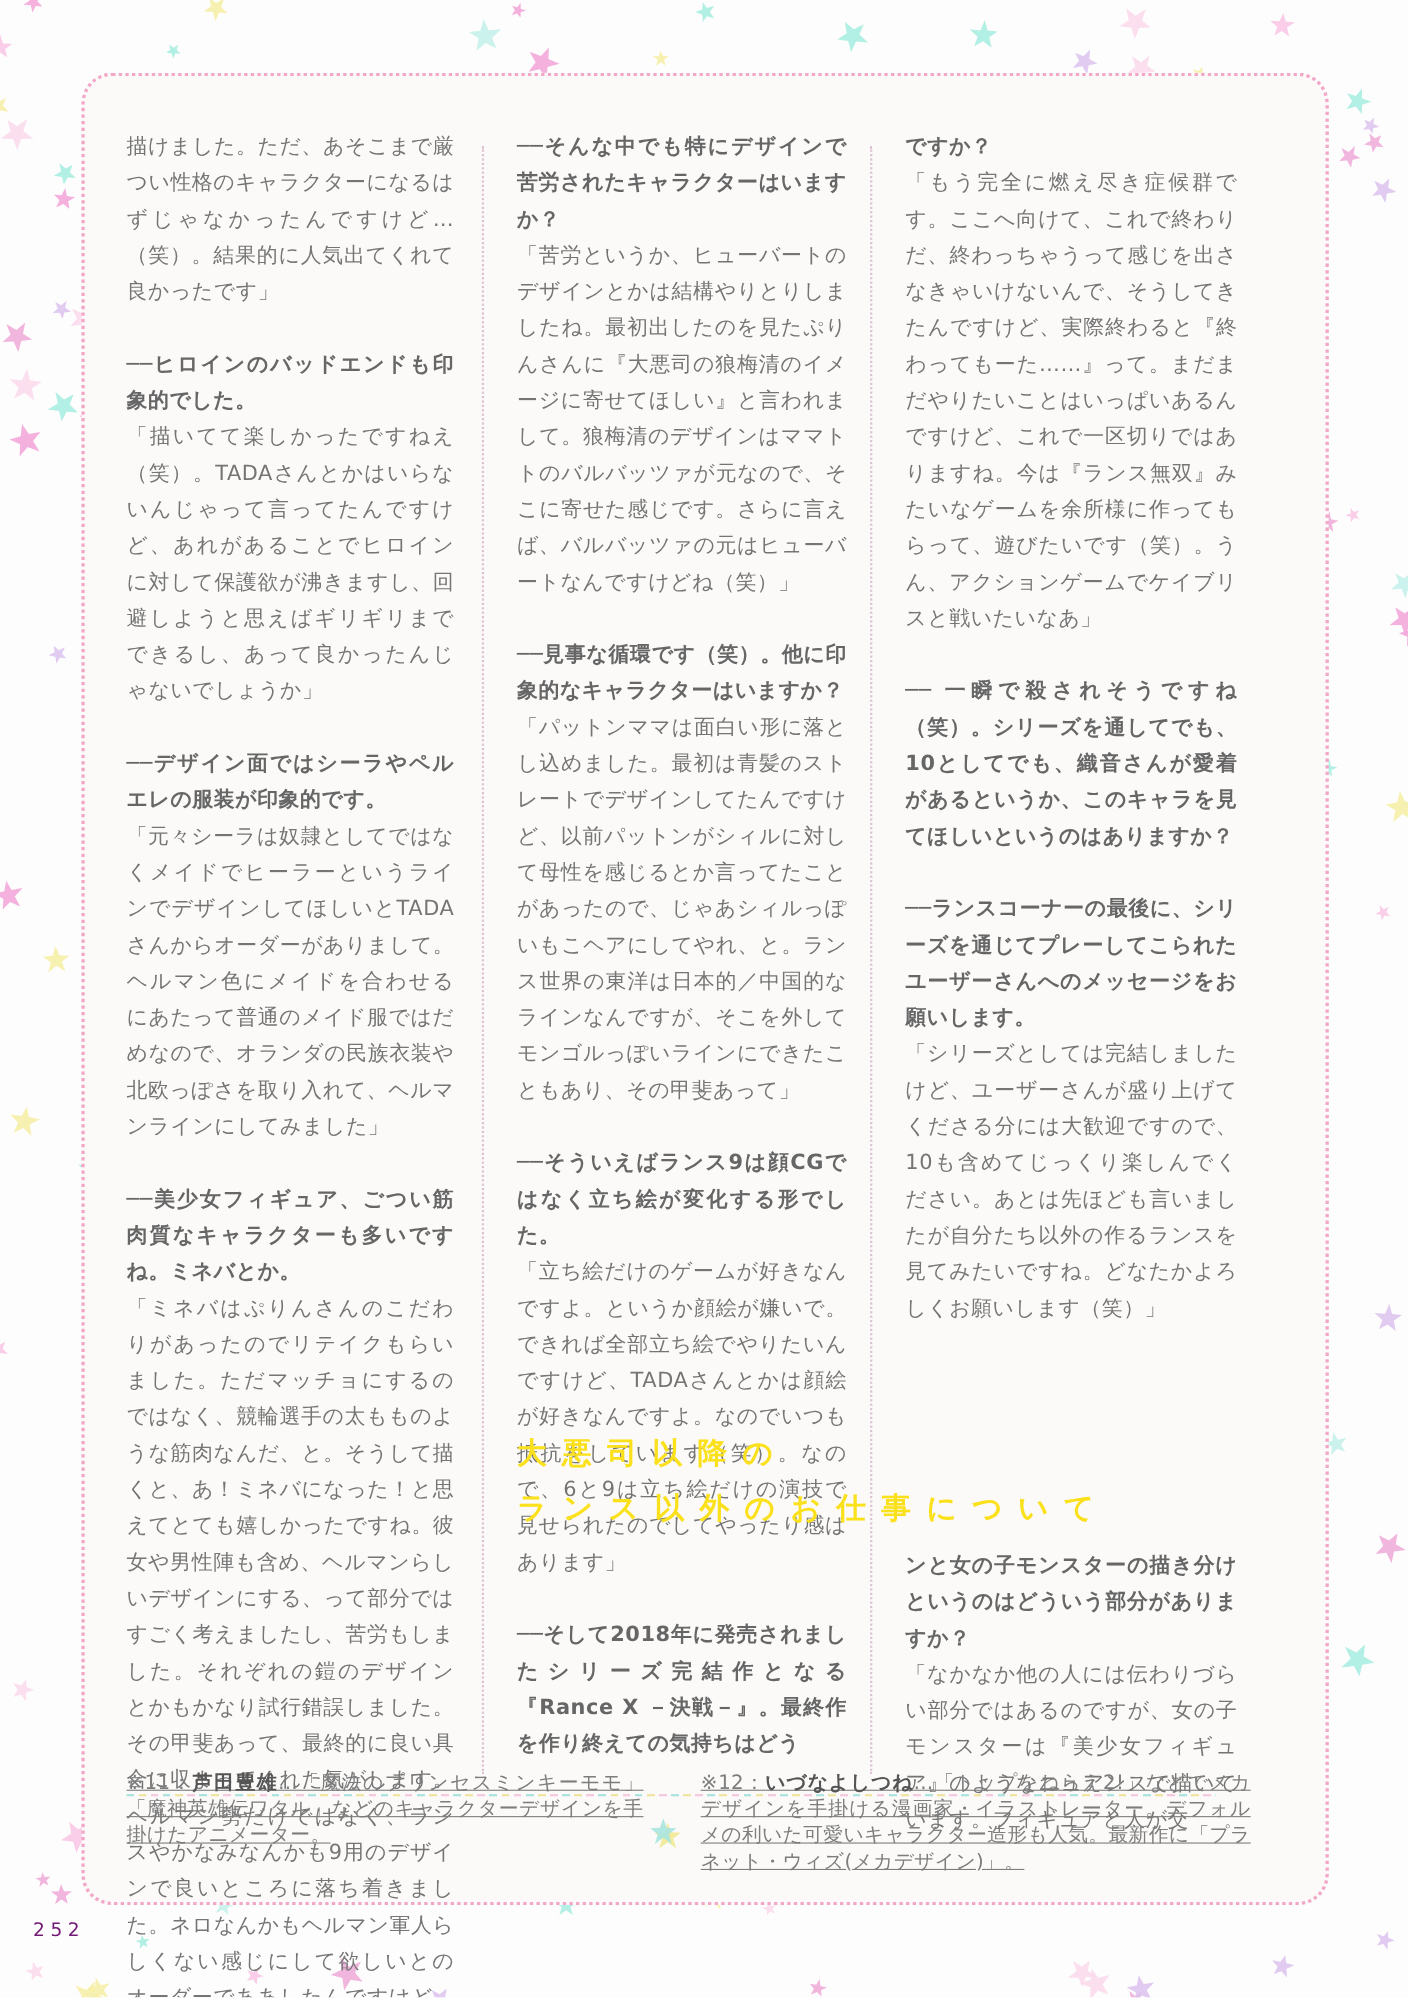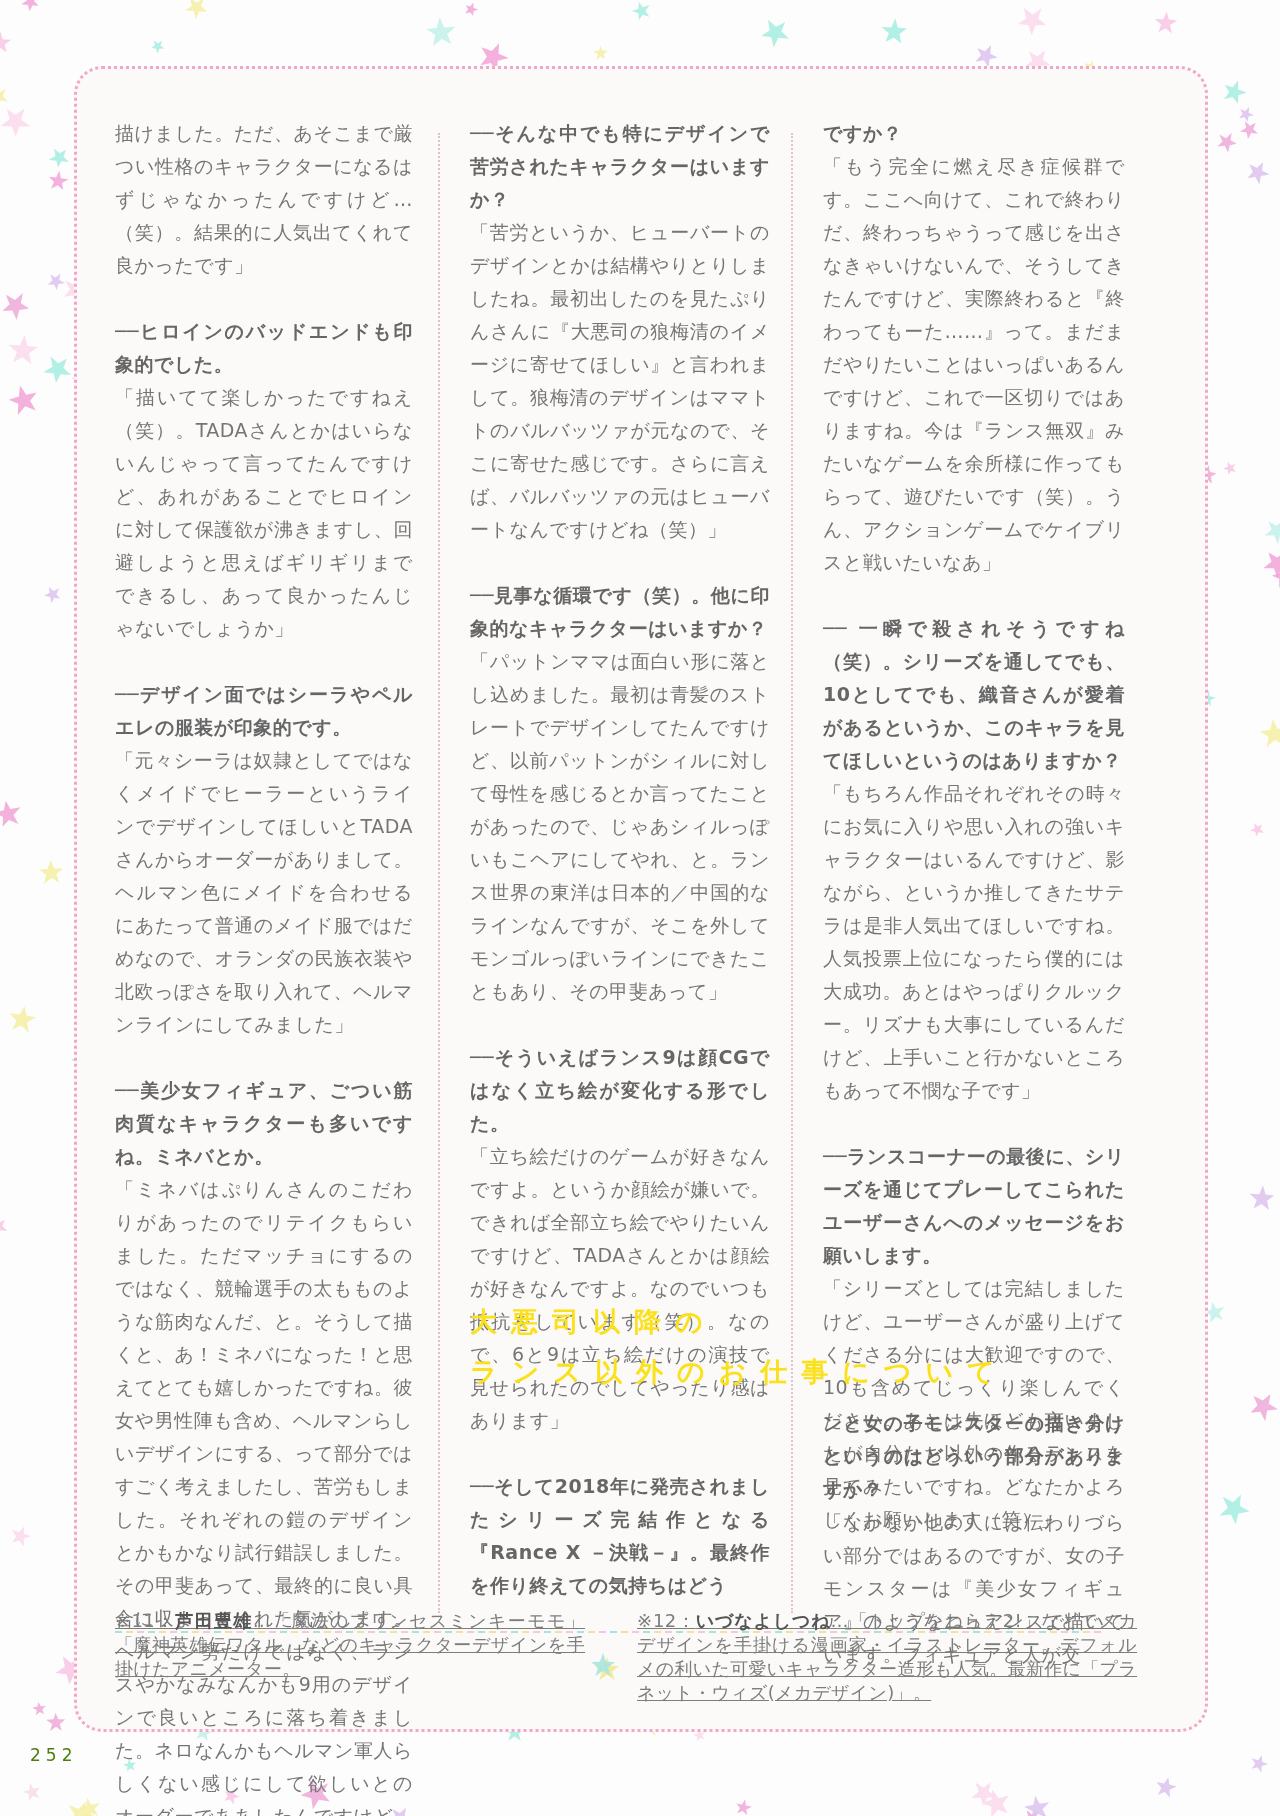--- a/index.html
+++ b/index.html
@@ -73,21 +73,21 @@
   .footnote .fname{font-weight:700;color:#555555;}
   .deco-star-wrap{position:absolute;left:514px;top:1584px;width:30px;height:30px;}
   .ds{
     position:absolute;display:block;
     clip-path:polygon(50% 0%,63% 36%,100% 38%,71% 60%,82% 97%,50% 74%,18% 97%,29% 60%,0% 38%,37% 36%);
   }
   .ds-y{left:4px;top:4px;width:24px;height:24px;background:#f2eb9e;}
   .ds-c{left:0;top:0;width:24px;height:24px;background:#a9e6df;opacity:.9;}
   .page-number{
     position:absolute;left:30px;top:1745px;z-index:1;
-    font-size:17px;color:#4d7c0f;letter-spacing:5px;
+    font-size:17px;color:#701a75;letter-spacing:5px;
   }
 </style>
 </head>
 <body>
 
 <div class="page">
   <div id="star-field">
       <div class="star" style="width: 15.8572px; height: 15.8572px; left: 1117.81px; top: 945.445px; background: rgb(165, 236, 223); transform: rotate(196deg);"></div>
       <div class="star" style="width: 18.7087px; height: 18.7087px; left: 360.666px; top: 964.633px; background: rgb(246, 239, 163); transform: rotate(46deg);"></div>
       <div class="star" style="width: 19.7111px; height: 19.7111px; left: 353.877px; top: 588.483px; background: rgb(165, 236, 223); transform: rotate(249deg);"></div>
@@ -473,21 +473,20 @@
       <p class="a">「立ち絵だけのゲームが好きなんですよ。というか顔絵が嫌いで。できれば全部立ち絵でやりたいんですけど、TADAさんとかは顔絵が好きなんですよ。なのでいつも抵抗をしています（笑）。なので、6と9は立ち絵だけの演技で見せられたのでしてやったり感はあります」</p>
       <p class="q gap">──そして2018年に発売されましたシリーズ完結作となる『Rance X －決戦－』。最終作を作り終えての気持ちはどう</p>
     </div>
 
     <div class="vdivider vd2"></div>
 
     <div class="col col3">
       <p class="q">ですか？</p>
       <p class="a">「もう完全に燃え尽き症候群です。ここへ向けて、これで終わりだ、終わっちゃうって感じを出さなきゃいけないんで、そうしてきたんですけど、実際終わると『終わってもーた……』って。まだまだやりたいことはいっぱいあるんですけど、これで一区切りではありますね。今は『ランス無双』みたいなゲームを余所様に作ってもらって、遊びたいです（笑）。うん、アクションゲームでケイブリスと戦いたいなあ」</p>
       <p class="q gap">── 一瞬で殺されそうですね（笑）。シリーズを通してでも、10としてでも、織音さんが愛着があるというか、このキャラを見てほしいというのはありますか？</p>
-      <p class="a">「もちろん作品それぞれその時々にお気に入りや思い入れの強いキャラクターはいるんですけど、影ながら、というか推してきたサテラは是非人気出てほしいですね。人気投票上位になったら僕的には大成功。あとはやっぱりクルックー。リズナも大事にしているんだけど、上手いこと行かないところもあって不憫な子です」</p>
       <p class="q gap">──ランスコーナーの最後に、シリーズを通じてプレーしてこられたユーザーさんへのメッセージをお願いします。</p>
       <p class="a">「シリーズとしては完結しましたけど、ユーザーさんが盛り上げてくださる分には大歓迎ですので、10も含めてじっくり楽しんでください。あとは先ほども言いましたが自分たち以外の作るランスを見てみたいですね。どなたかよろしくお願いします（笑）」</p>
     </div>
 
     <h2 class="section-heading" id="section-heading" style="color: rgb(251, 224, 28);">
       <span class="hline">大悪司以降の</span>
       <span class="hline">ランス以外のお仕事について</span>
     </h2>
 
 

